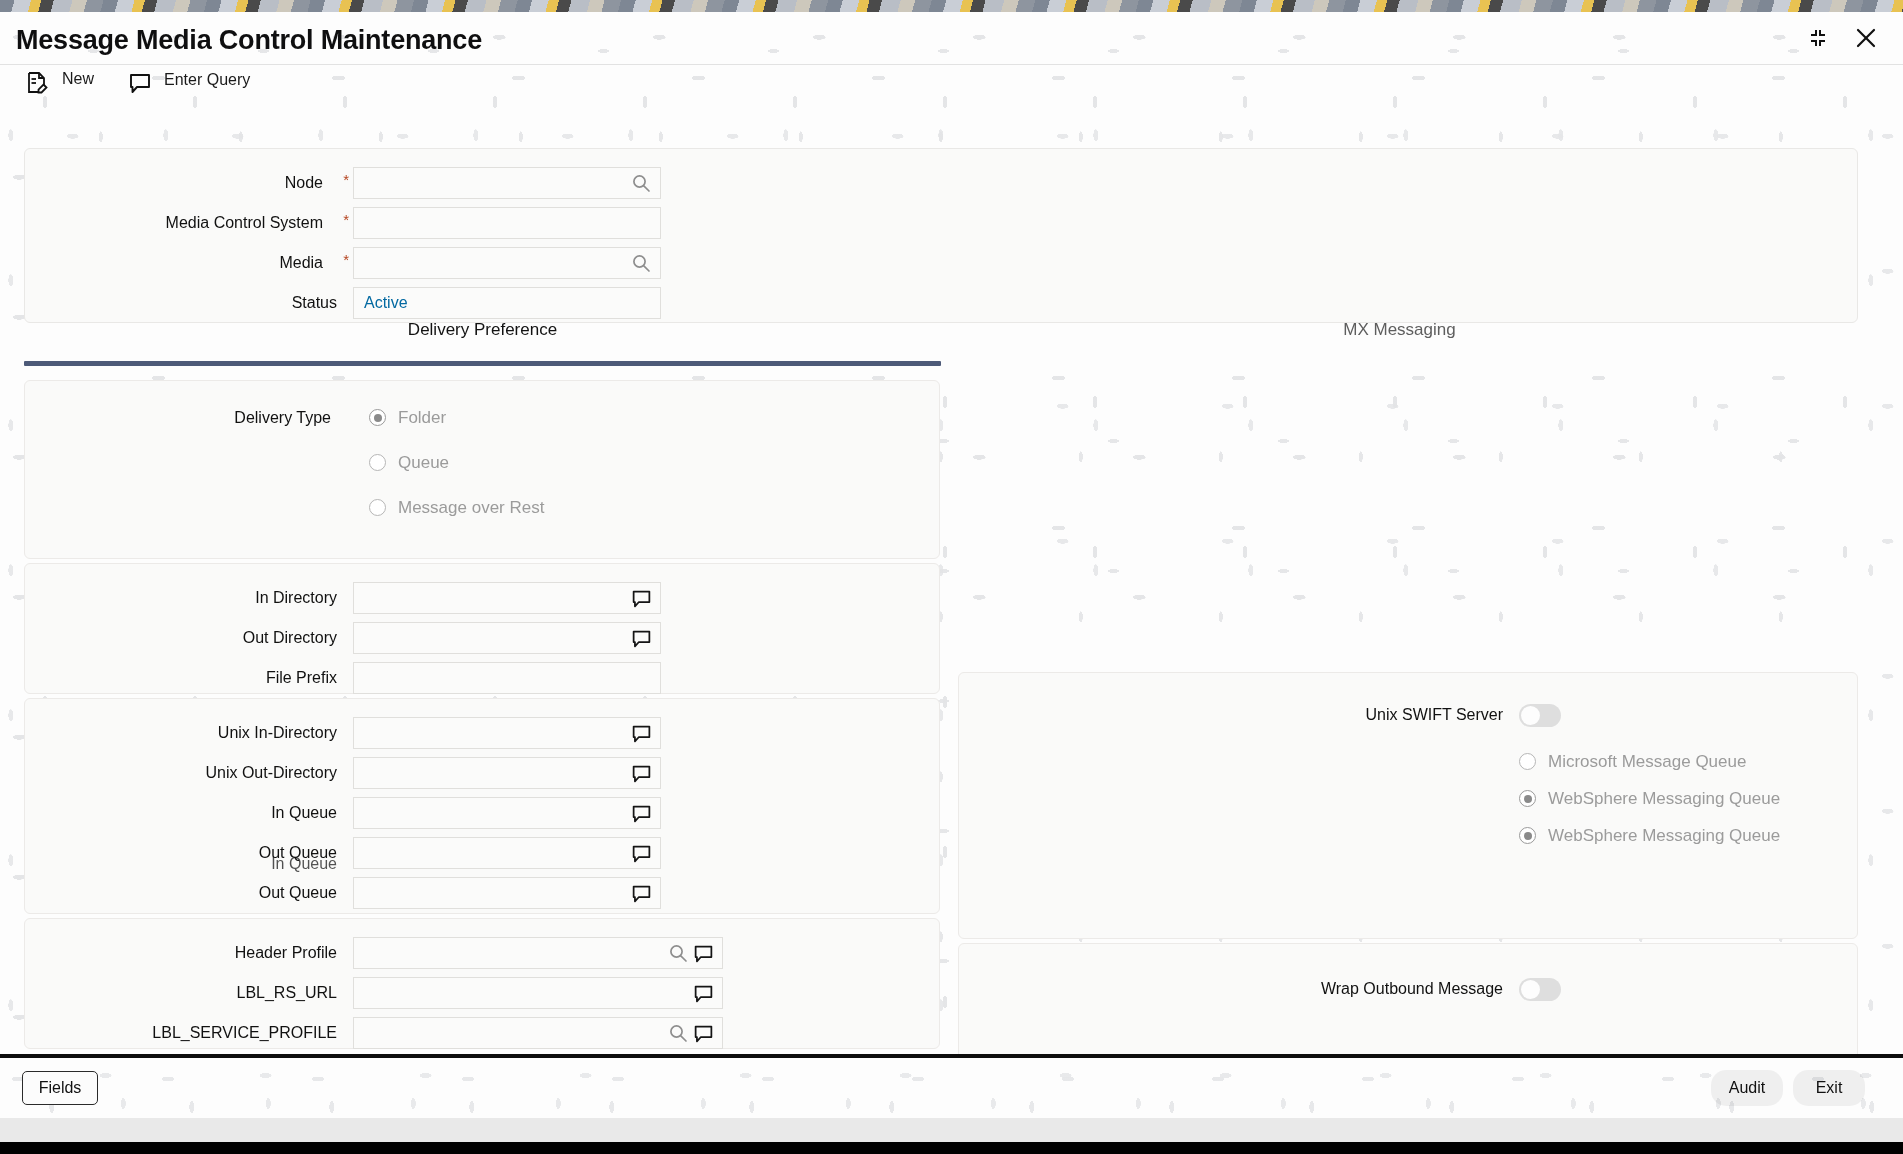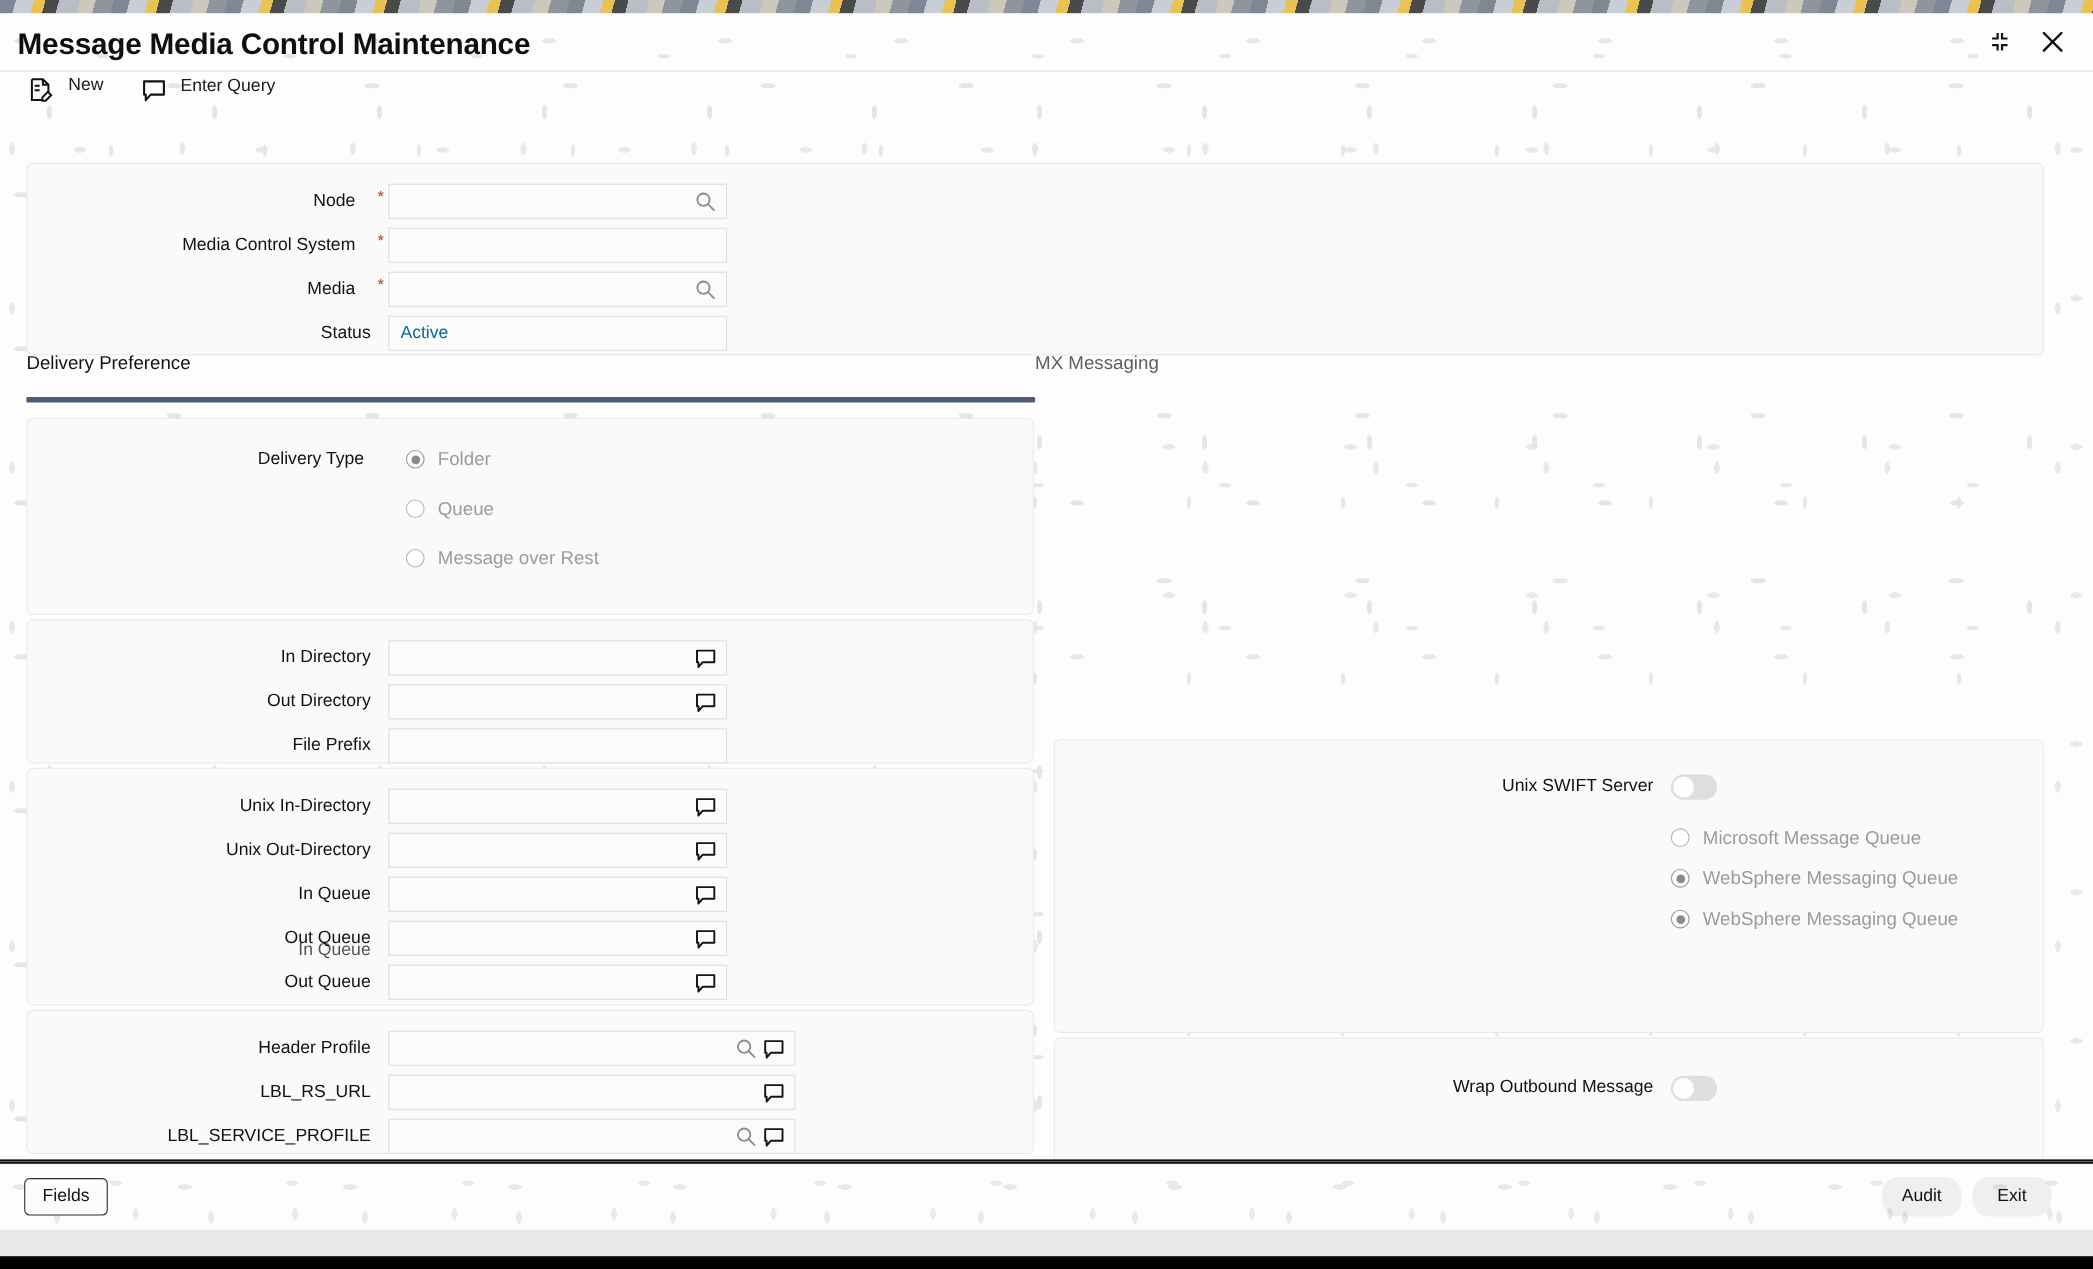--- a/index.html
+++ b/index.html
@@ -174,21 +174,21 @@
   .tabs {
     position: absolute;
     left: 24px;
     top: 300px;
     width: 1834px;
     height: 48px;
     display: flex;
   }
   .tab {
     flex: 0 0 50%;
-    text-align: left;
+    text-align: center;
     font-size: 17px;
     padding-top: 8px;
     cursor: pointer;
     position: relative;
   }
   .tab.active { color: #121212; font-weight: 500; }
   .tab.inactive { color: #5e5e5e; }
   .tab.active::after {
     content: "";
     position: absolute;

